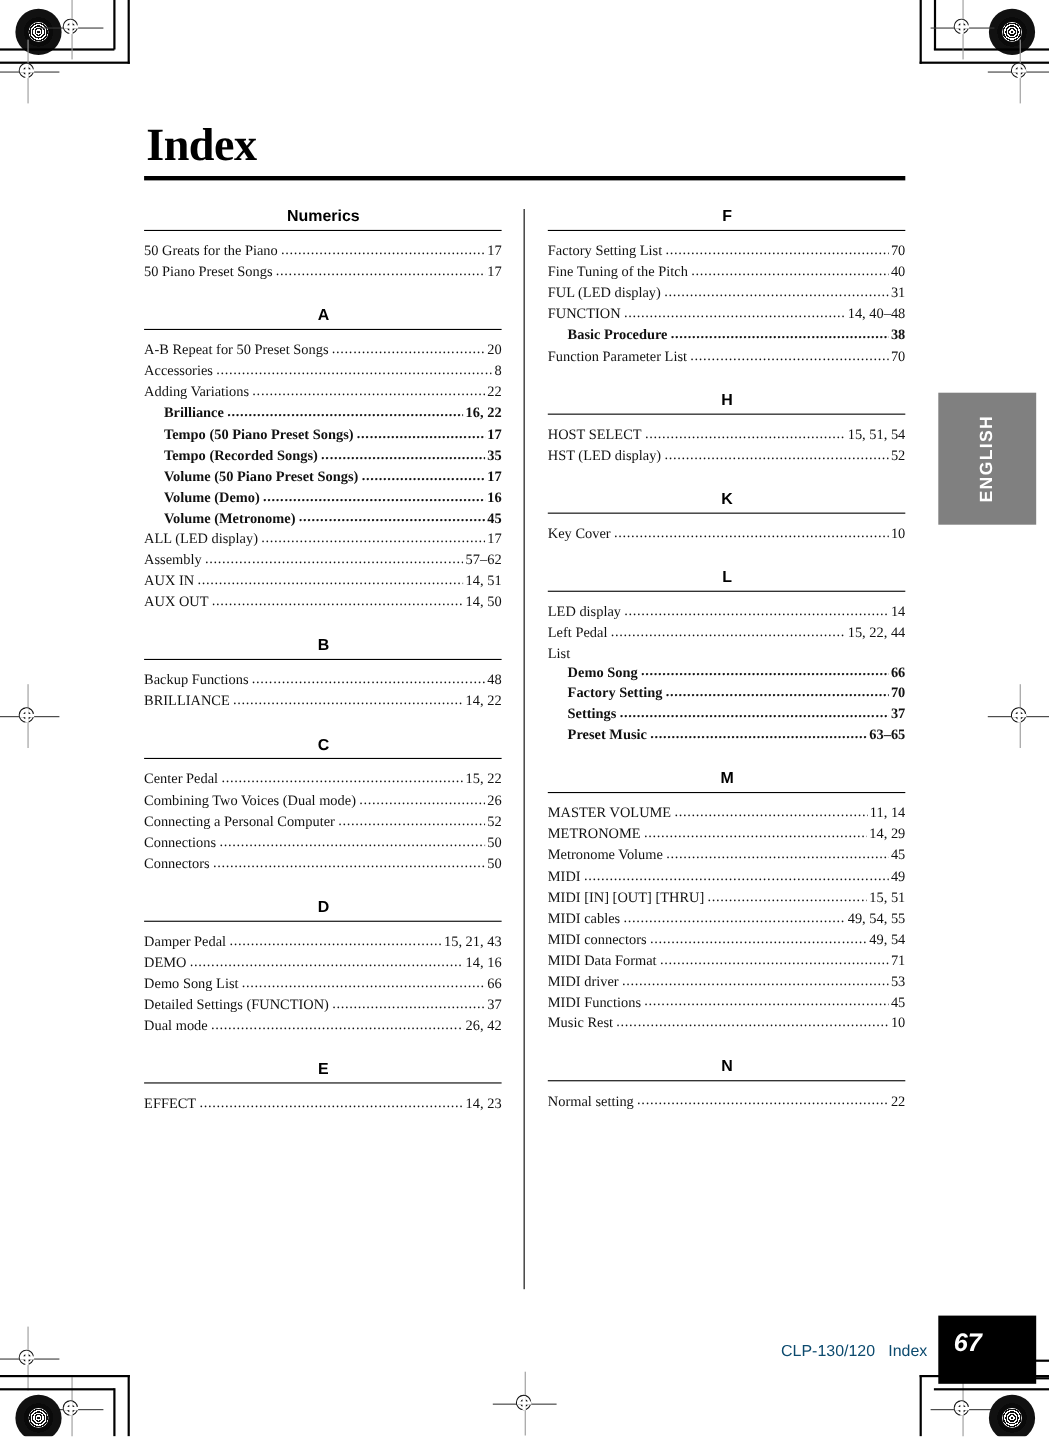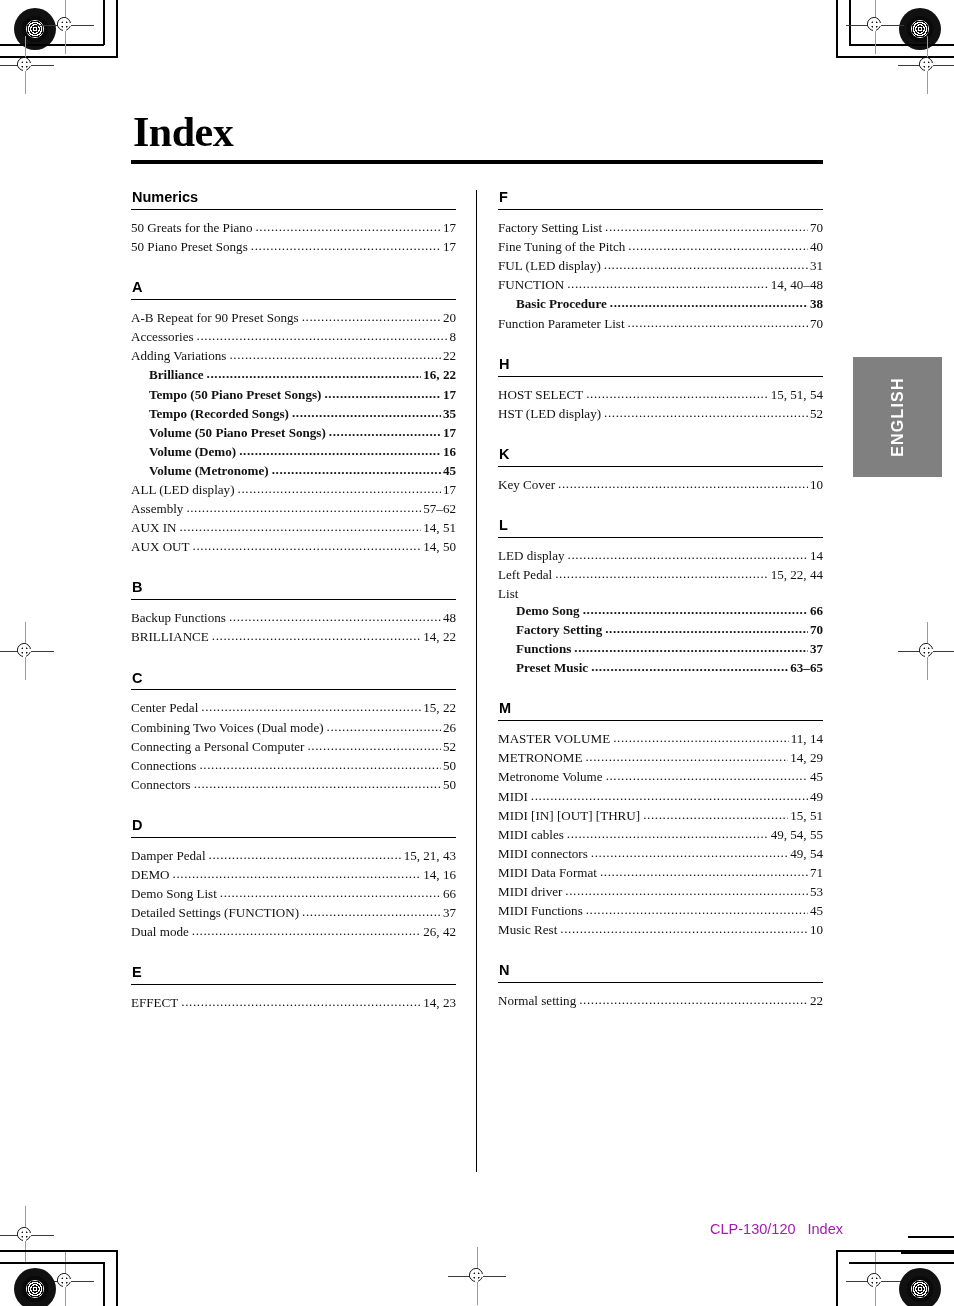--- a/index.html
+++ b/index.html
@@ -115,20 +115,21 @@
   }
 
   
   .columns {
     position: relative;
     display: flex;
     width: 692px;
   }
   .col {
     width: 325px;
+    text-align: center;
   }
   .col-left { margin-right: 42px; }
   .col-divider {
     position: absolute;
     left: 345px;
     top: 0px;
     width: 1.4px;
     height: 982px;
     background: #000;
   }
@@ -218,21 +219,21 @@
     top: 1218px;
     width: 954px;
     height: 30px;
   }
   .footer-text {
     position: absolute;
     right: 111px;
     top: 3px;
     font-family: "Liberation Sans", sans-serif;
     font-size: 14.5px;
-    color: #a21caf;
+    color: #0c4a6e;
     white-space: nowrap;
   }
   .footer-text .model { margin-right: 12px; }
   .page-box {
     position: absolute;
     left: 853px;
     top: 1196px;
     width: 89px;
     height: 62px;
     background: #000000;
@@ -368,21 +369,21 @@
               <span class="etext">50 Piano Preset Songs</span>
               <span class="leader">..........................................................................................</span>
               <span class="epage">17</span>
             </div>
           </div>
           <div class="section-gap"></div>
           <div class="section">
             <div class="section-letter">A</div>
             <div class="section-rule"></div>
             <div class="entry">
-              <span class="etext">A-B Repeat for 90 Preset Songs</span>
+              <span class="etext">A-B Repeat for 50 Preset Songs</span>
               <span class="leader">..........................................................................................</span>
               <span class="epage">20</span>
             </div>
             <div class="entry">
               <span class="etext">Accessories</span>
               <span class="leader">..........................................................................................</span>
               <span class="epage">8</span>
             </div>
             <div class="entry">
               <span class="etext">Adding Variations</span>
@@ -609,21 +610,21 @@
               <span class="etext">Demo Song</span>
               <span class="leader">..........................................................................................</span>
               <span class="epage">66</span>
             </div>
             <div class="entry sub">
               <span class="etext">Factory Setting</span>
               <span class="leader">..........................................................................................</span>
               <span class="epage">70</span>
             </div>
             <div class="entry sub">
-              <span class="etext">Functions</span>
+              <span class="etext">Settings</span>
               <span class="leader">..........................................................................................</span>
               <span class="epage">37</span>
             </div>
             <div class="entry sub">
               <span class="etext">Preset Music</span>
               <span class="leader">..........................................................................................</span>
               <span class="epage">63–65</span>
             </div>
           </div>
           <div class="section-gap"></div>
@@ -698,16 +699,19 @@
           </div>
         </div>
     </div>
   </div>
 
   <div class="footer">
     <div class="footer-text">
       <span class="model">CLP-130/120</span><span>Index</span>
     </div>
   </div>
+  <div class="page-box">
+    <span class="pnum">67</span>
+  </div>
   <div class="white-rule" style="left:908px; top:1236px; width:46px;"></div>
   <div class="white-rule" style="left:901px; top:1252px; width:53px;"></div>
 
 </div>
 
 </body></html>

